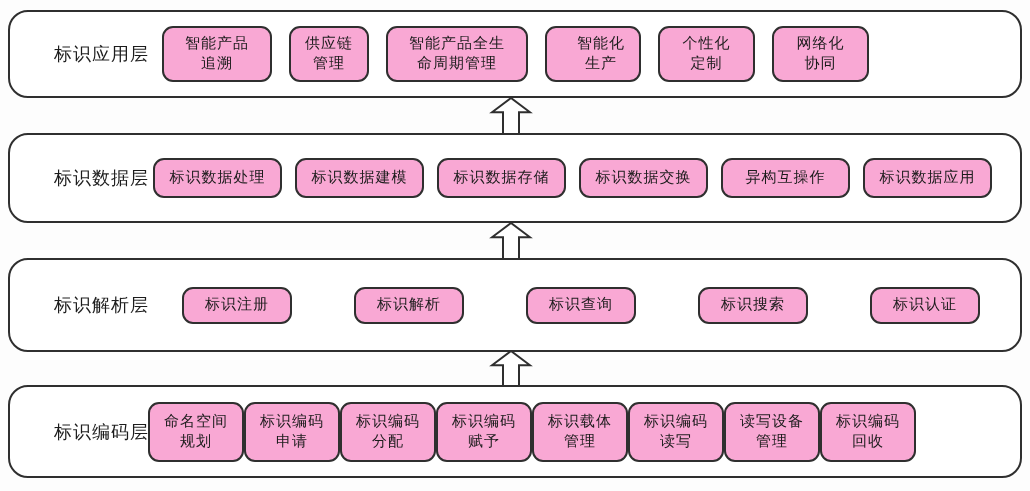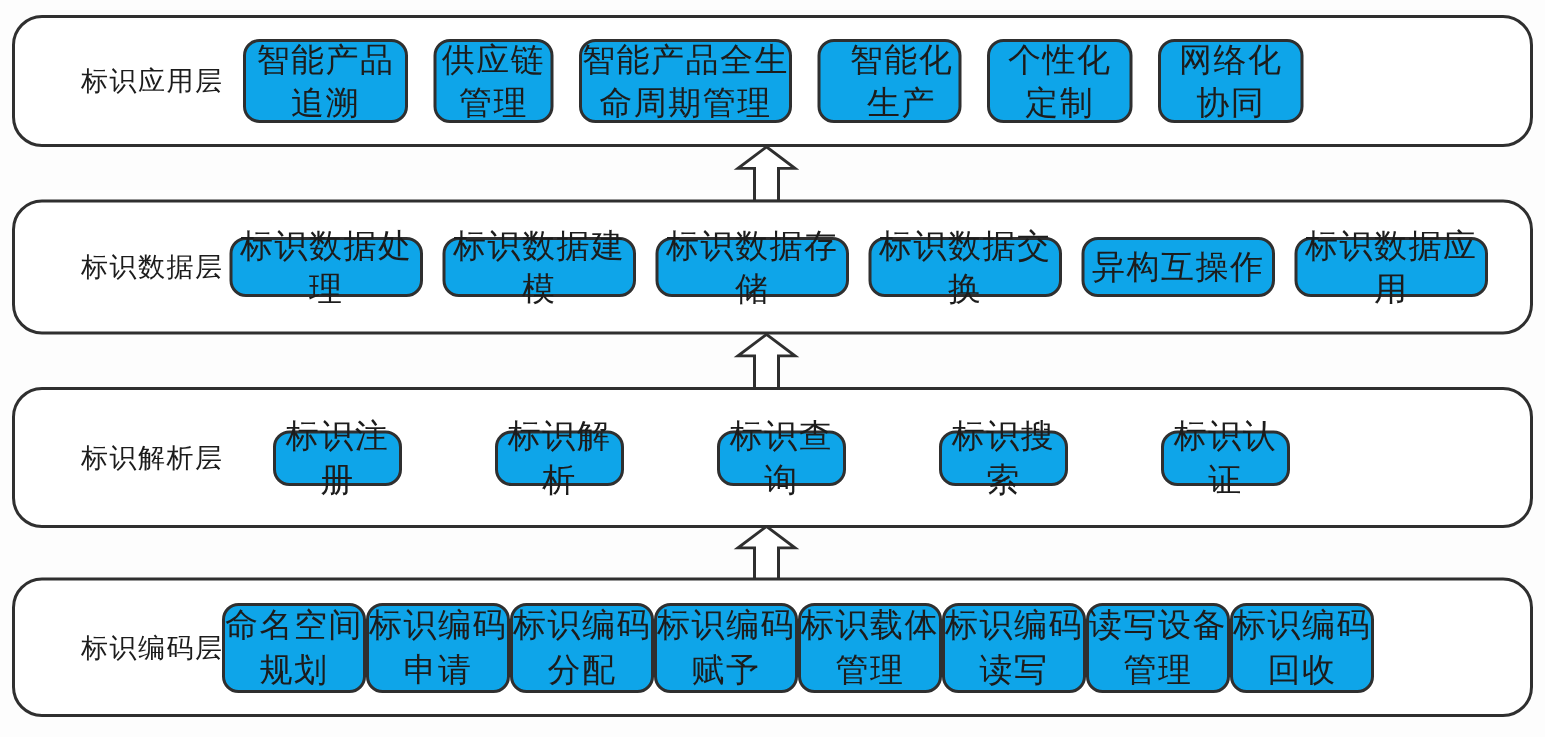--- a/index.html
+++ b/index.html
@@ -33,46 +33,46 @@
     flex: 0 0 136px;
     font-size: 18px;
     letter-spacing: 1px;
     white-space: nowrap;
   }
 
   .boxes { display: flex; align-items: center; }
   .box {
     border: 2px solid #2f2f2f;
     border-radius: 11px;
-    background: #0ea5e9;
+    background: #f9a8d4;
     display: flex;
     align-items: center;
     justify-content: center;
     text-align: center;
     white-space: pre-line;
-    font-size: 22px;
+    font-size: 15px;
     line-height: 1.32;
     letter-spacing: 1px;
   }
 
   .boxes-1 { margin-left: 16px; gap: 17px; }
   .boxes-1 .box { height: 56px; }
   .boxes-1 .box:nth-child(1) { width: 110px; }
   .boxes-1 .box:nth-child(2) { width: 80px; }
   .boxes-1 .box:nth-child(3) { width: 142px; }
   .boxes-1 .box:nth-child(4) { width: 96px; padding-left: 16px; }
   .boxes-1 .box:nth-child(5) { width: 97px; }
   .boxes-1 .box:nth-child(6) { width: 97px; }
   .boxes-1 .box:nth-child(7) { width: 93px; }
 
   .boxes-2 { margin-left: 7px; gap: 13px; }
   .boxes-2 .box { width: 129px; height: 40px; }
 
   .boxes-3 { margin-left: 36px; gap: 62px; }
-  .boxes-3 .box { width: 86px; height: 37px; }
+  .boxes-3 .box { width: 110px; height: 37px; }
 
   .boxes-4 { margin-left: 2px; gap: 0; }
   .boxes-4 .box { width: 96px; height: 60px; }
 
   .up-arrow {
     position: absolute;
     left: 488px;
     width: 46px;
     height: 38px;
   }

